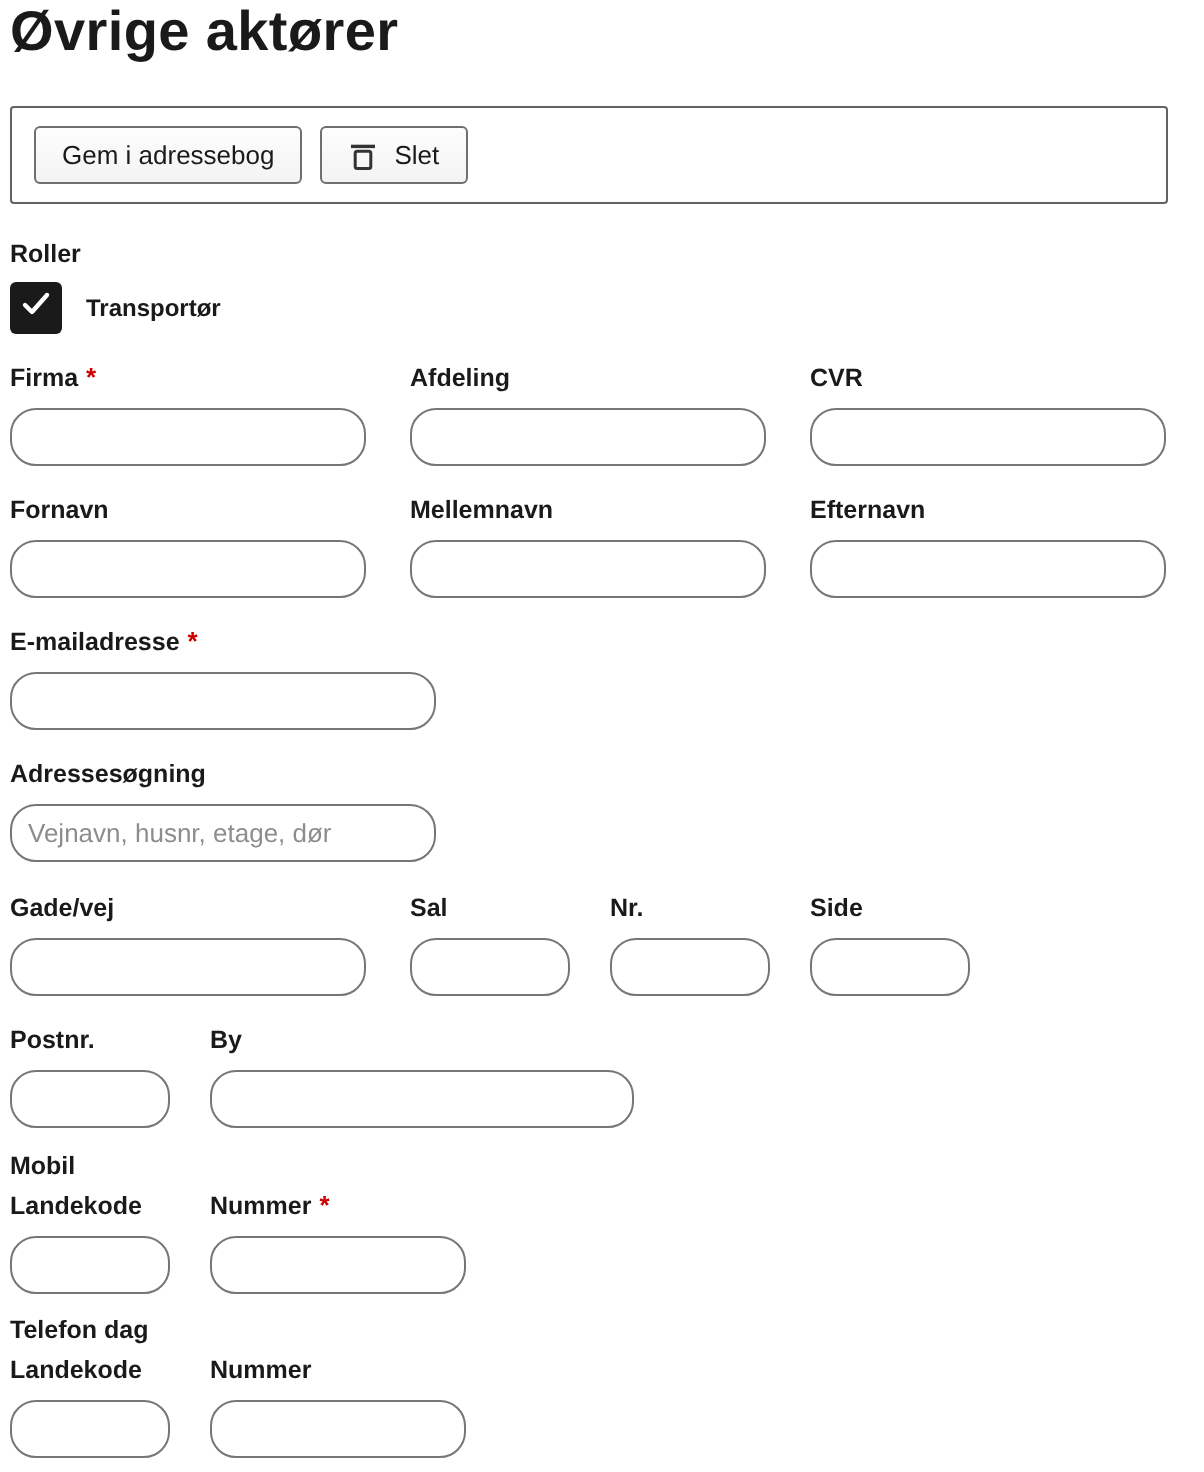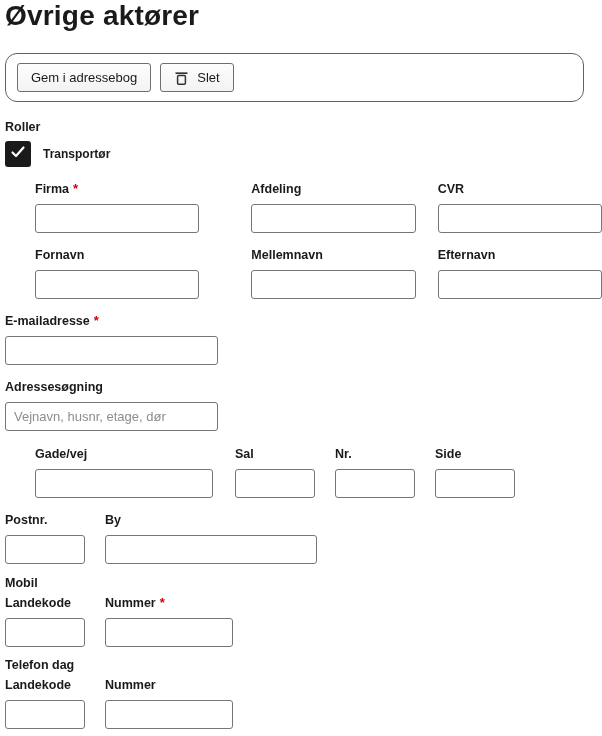--- a/index.html
+++ b/index.html
@@ -12,21 +12,21 @@
     overflow: hidden;
   }
   .page-title {
     font-size: 28px; line-height: 24px; font-weight: 700;
     letter-spacing: 0.2px;
     margin-bottom: 25px;
   }
   .toolbar {
     width: 579px; height: 49px;
     border: 1px solid #626262;
-    border-radius: 12px;
+    border-radius: 2px;
     display: flex; align-items: center;
     padding-left: 11px;
     gap: 9px;
     margin-bottom: 18px;
     background: #ffffff;
   }
   .btn {
     height: 29px;
     border: 1px solid #6f6f6f;
     border-radius: 3px;
@@ -55,33 +55,33 @@
     cursor: pointer;
   }
   .checkbox-label { font-size: 12px; margin-left: 12px; font-weight: 700; }
   .row { display: flex; margin-bottom: 15px; }
   .field { display: flex; flex-direction: column; }
   .field-label { margin-bottom: 8px; white-space: nowrap; }
   .req { color: #cc0000; font-weight: 700; margin-left: 4px; font-size: 13px; }
   .inp {
     height: 29px;
     border: 1px solid #767676;
-    border-radius: 3px;
+    border-radius: 13px;
     background: #ffffff;
     font-family: inherit; font-size: 13px; color: #1a1a1a;
     padding: 0 8px;
     width: 100%;
   }
   .inp::placeholder { color: #8d8d8d; opacity: 1; }
   .w178 { width: 178px; }
   .w213 { width: 213px; }
   .w212 { width: 212px; }
   .w128 { width: 128px; }
   .w80  { width: 80px; }
-  .mr22 { margin-right: 22px; margin-left: 30px; }
+  .mr22 { margin-right: 22px; }
   .mr20 { margin-right: 20px; }
   .group-label { margin-bottom: 6px; }
   .mb12 { margin-bottom: 12px; }
   .mb11 { margin-bottom: 11px; }
 </style>
 </head>
 <body>
 
 <h1 class="page-title">Øvrige aktører</h1>
 

